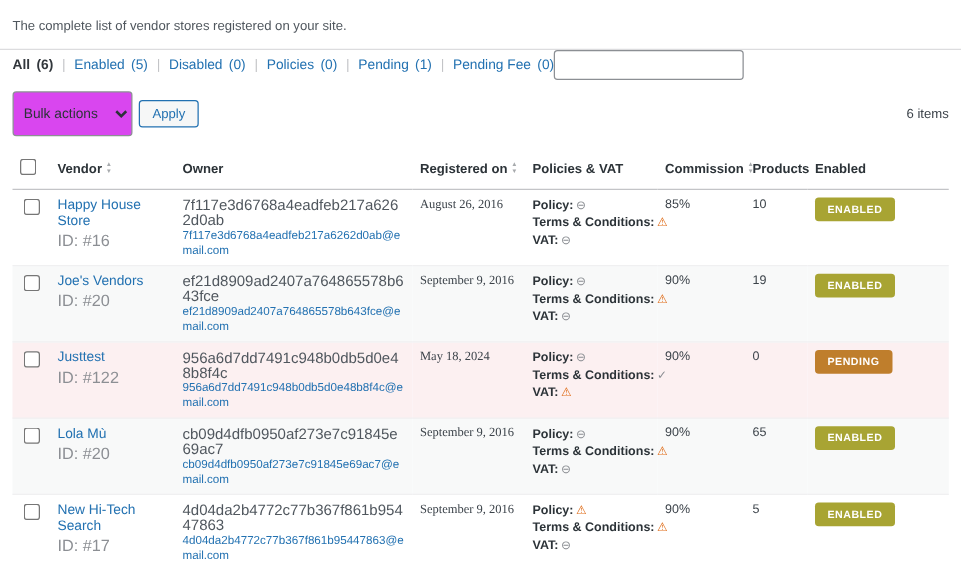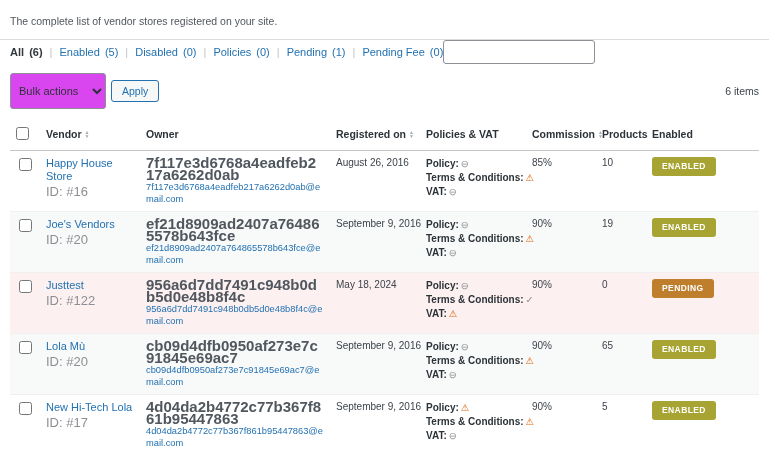--- a/index.html
+++ b/index.html
@@ -60,23 +60,23 @@
   .sort { display: inline-flex; flex-direction: column; margin-left: 3px; }
   .sort i { font-style: normal; font-size: 5px; line-height: 4.5px; color: #a7aaad; }
   tbody td, tbody th.cb-cell { padding: 6px; border-bottom: 1px solid #f0f0f1; vertical-align: top; font-size: 10.5px; }
   tbody tr:nth-child(even) { background: #f8f9f9; }
   tbody tr.row-pending { background: #fcf0f1; }
   th.cb-col, th.cb-cell { width: 30px; }
   input[type="checkbox"] { width: 13px; height: 13px; margin-top: 1px; cursor: pointer; }
 
   .vendor-link { font-size: 11px; color: #2271b1; text-decoration: none; cursor: pointer; line-height: 13px; display: inline-block; }
   .vendor-id { font-size: 13px; color: #8c8f94; margin-top: 3px; line-height: 11px; }
-  .owner-hash { font-size: 15px; color: #50575e; line-height: 12px; word-break: break-all; font-weight: bold; }
+  .owner-hash { font-size: 12px; color: #50575e; line-height: 12px; word-break: break-all; }
   .owner-email { font-size: 9.3px; color: #2271b1; text-decoration: none; cursor: pointer; line-height: 12px; word-break: break-all; display: inline-block; }
-  .date-cell { font-size: 10px; color: #3c434a; white-space: nowrap; }
+  .date-cell { font-size: 10px; color: #3c434a; white-space: nowrap; font-family: Liberation Serif, serif; }
   .pline { line-height: 12px; white-space: nowrap; margin-bottom: 1px; }
   .plabel { font-size: 10px; font-weight: bold; color: #2c3338; }
   .picon { font-size: 9.5px; margin-left: 2px; }
   .ic-warning { color: #e0701f; }
   .ic-minus { color: #8c8f94; }
   .ic-check { color: #8c8f94; }
   .num-cell { font-size: 10px; color: #3c434a; }
   .badge {
     display: inline-block; padding: 5px 10px; border-radius: 3px;
     font-size: 8.5px; font-weight: bold; color: #fff; letter-spacing: 0.4px; line-height: 1;
@@ -251,21 +251,21 @@
           <div class="pline"><span class="plabel">VAT:</span><span class="picon ic-minus">⊖</span></div>
         </td>
         <td class="num-cell">90%</td>
         <td class="num-cell">65</td>
         <td><span class="badge st-enabled">ENABLED</span></td>
       </tr>
 
       <tr>
         <th class="cb-cell"><input type="checkbox" style=""></th>
         <td>
-          <a class="vendor-link">New Hi-Tech Lola</a>
+          <a class="vendor-link">New Hi-Tech Search</a>
           <div class="vendor-id">ID: #17</div>
         </td>
         <td>
           <div class="owner-hash">4d04da2b4772c77b367f861b95447863</div>
           <a class="owner-email">4d04da2b4772c77b367f861b95447863@email.com</a>
         </td>
         <td class="date-cell">September 9, 2016</td>
         <td>
           <div class="pline"><span class="plabel">Policy:</span><span class="picon ic-warning">⚠</span></div>
           <div class="pline"><span class="plabel">Terms &amp; Conditions:</span><span class="picon ic-warning">⚠</span></div>

